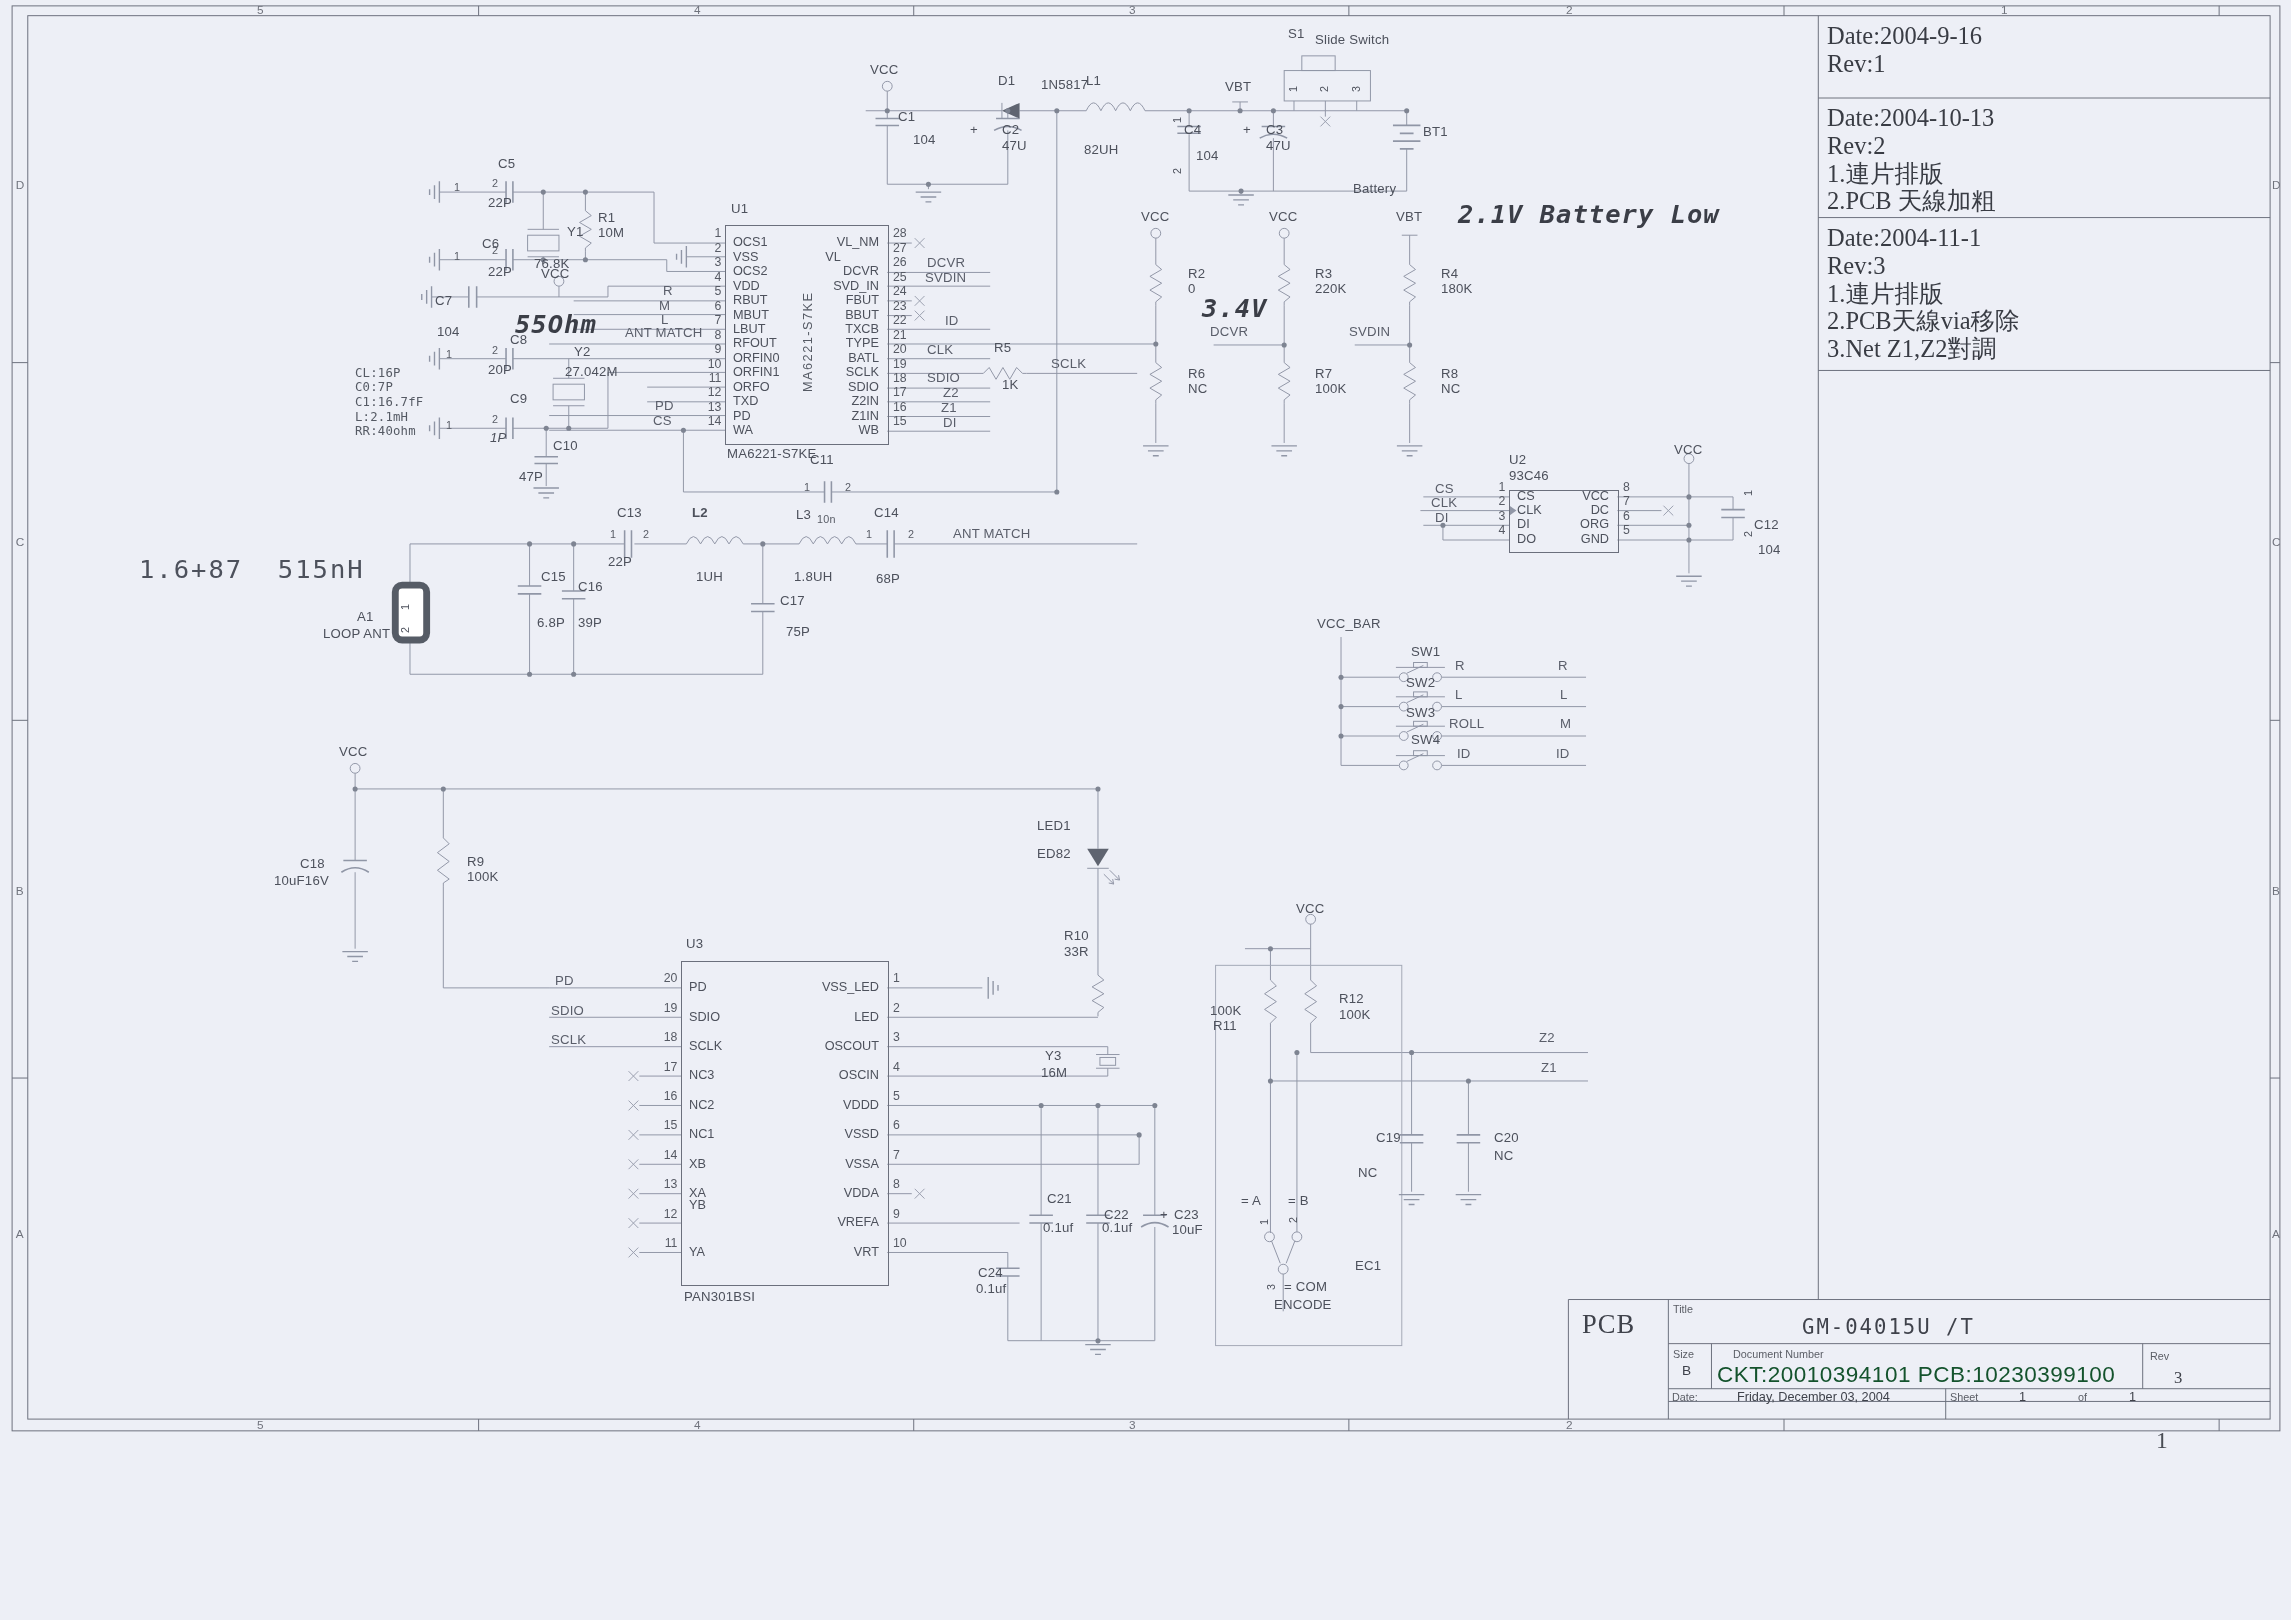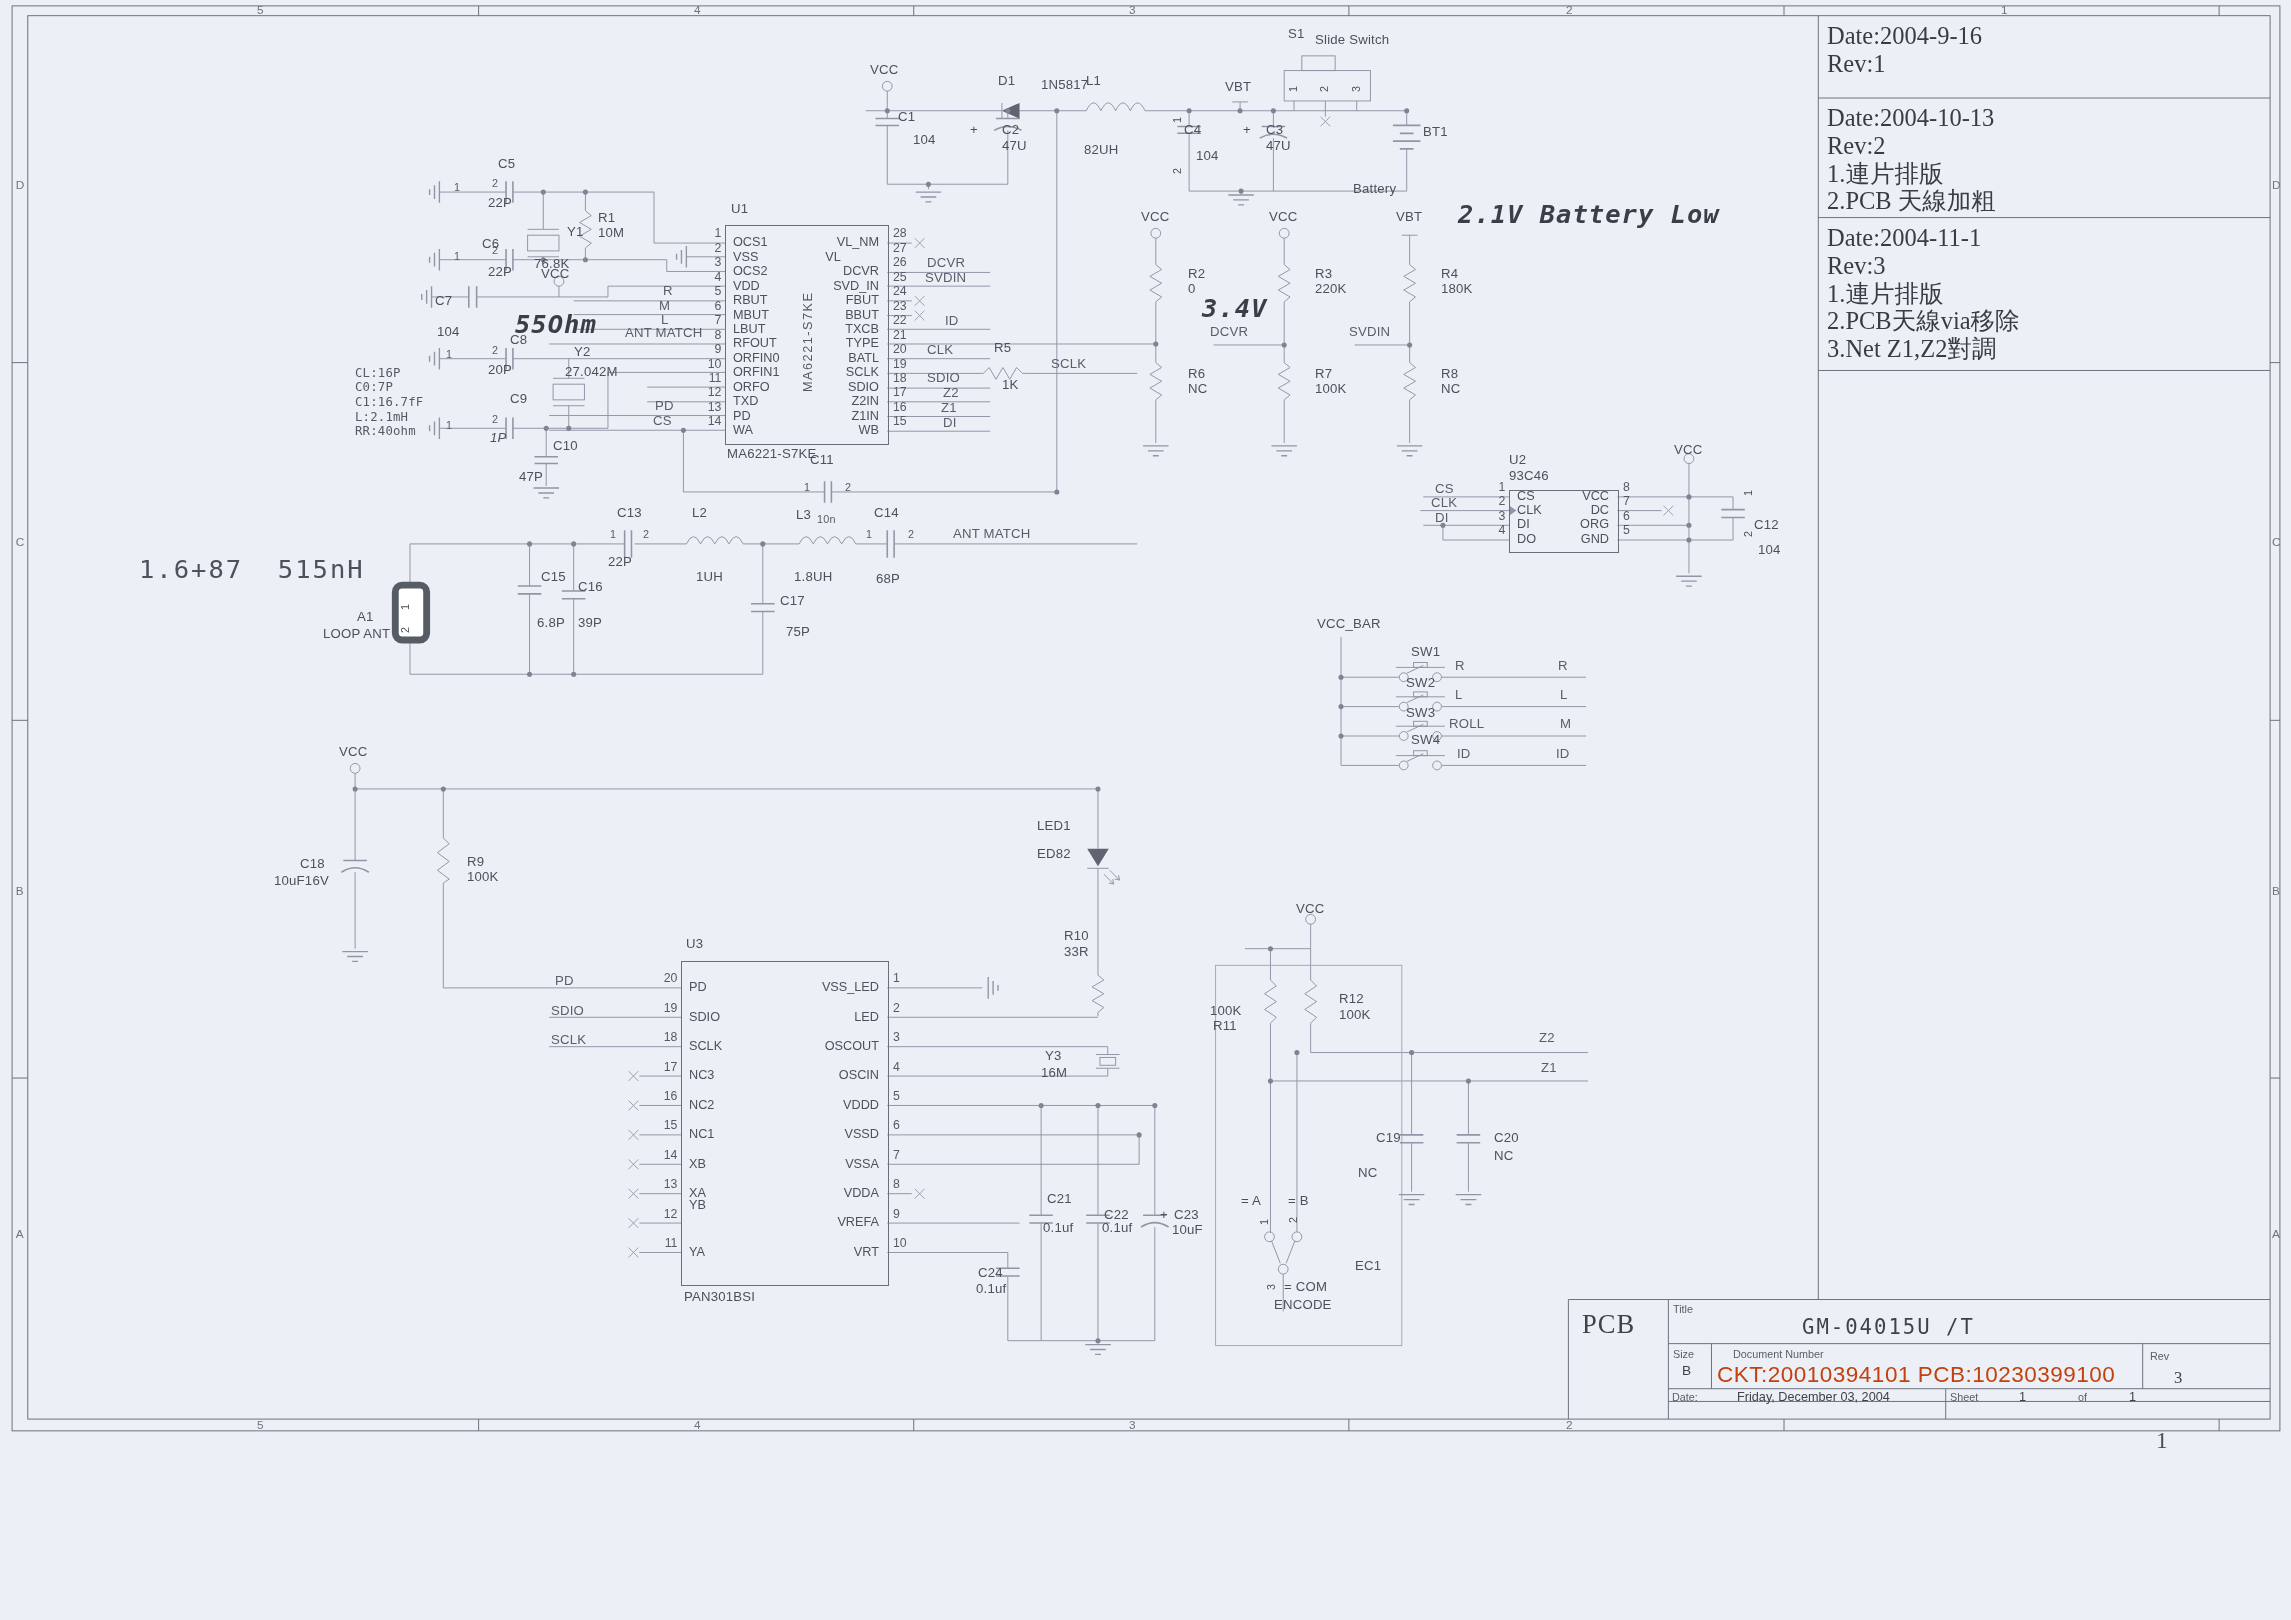--- a/index.html
+++ b/index.html
@@ -20,21 +20,21 @@
   .pin-num{position:absolute;font-size:12.3px;color:#565a64;line-height:1;}
   .pin-name{position:absolute;font-size:12.7px;color:#4d515c;line-height:1;white-space:pre;}
   .r{text-align:right;}
   #revisions{position:absolute;left:1825px;top:15.7px;width:439px;font-family:"Liberation Serif",serif;
              font-size:24.5px;color:#393c44;line-height:1.14;}
   .rev-sec{position:absolute;left:2px;white-space:pre-line;}
   .tb{position:absolute;line-height:1;}
   .tb-small{font-size:10.8px;color:#5b5e66;}
   .tb-pcb{font-family:"Liberation Serif",serif;font-size:26.5px;letter-spacing:1px;color:#3f424b;}
   .tb-title{font-family:"DejaVu Sans Mono",monospace;font-size:20.6px;letter-spacing:2px;color:#3f424b;}
-  .tb-doc{font-size:22.5px;color:#c2410c;letter-spacing:0.5px;}
+  .tb-doc{font-size:22.5px;color:#14532d;letter-spacing:0.5px;}
   .tb-date{font-size:12.7px;color:#3f424b;}
   .tb-rev3{font-family:"Liberation Serif",serif;font-size:16.7px;color:#3f424b;}
   .tb-b{font-size:13.7px;color:#3f424b;}
 </style>
 </head>
 <body>
 
 <div id="page">
 
   <svg id="wires" width="2292" height="1620" viewBox="0 0 2338 1653">
@@ -436,21 +436,21 @@
       <span class="lab rot" style="left: 400px; top: 610px;">1</span>
       <span class="lab rot" style="left: 400px; top: 633px;">2</span>
       <span class="lab" style="left: 541px; top: 570px;">C15</span>
       <span class="lab" style="left: 537px; top: 616px;">6.8P</span>
       <span class="lab" style="left: 578px; top: 580px;">C16</span>
       <span class="lab" style="left: 578px; top: 616px;">39P</span>
       <span class="lab" style="left: 617px; top: 506px;">C13</span>
       <span class="lab sm" style="left: 610px; top: 529px;">1</span>
       <span class="lab sm" style="left: 643px; top: 529px;">2</span>
       <span class="lab" style="left: 608px; top: 555px;">22P</span>
-      <span class="lab" style="left: 692px; top: 506px;">L2</span>
+      <span class="lab" style="left: 692px; top: 506px; font-weight: bold;">L2</span>
       <span class="lab" style="left: 696px; top: 570px;">1UH</span>
       <span class="lab" style="left: 780px; top: 594px;">C17</span>
       <span class="lab" style="left: 786px; top: 625px;">75P</span>
       <span class="lab" style="left: 796px; top: 508px;">L3</span>
       <span class="lab sm" style="left: 817px; top: 514px;">10n</span>
       <span class="lab" style="left: 794px; top: 570px;">1.8UH</span>
       <span class="lab" style="left: 874px; top: 506px;">C14</span>
       <span class="lab sm" style="left: 866px; top: 529px;">1</span>
       <span class="lab sm" style="left: 908px; top: 529px;">2</span>
       <span class="lab" style="left: 876px; top: 572px;">68P</span>

